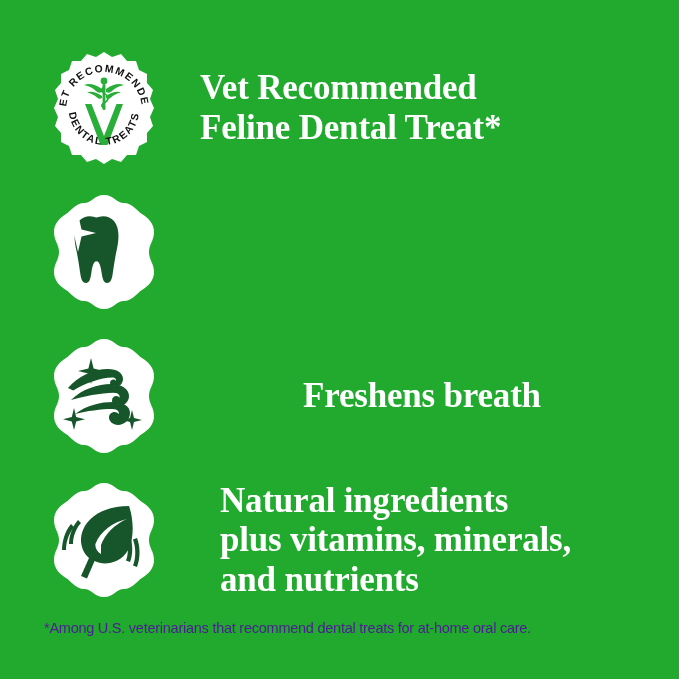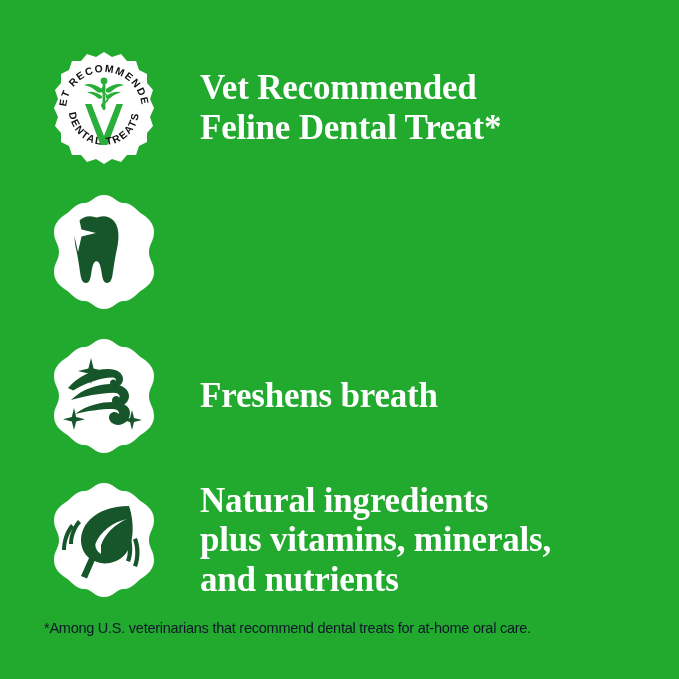--- a/index.html
+++ b/index.html
@@ -30,22 +30,22 @@
   }
   .feature-row {
     position: absolute;
     left: 44px;
     width: 600px;
     display: flex;
     align-items: center;
   }
   .row-0 { top: 48px;  height: 120px; }
   .row-1 { top: 192px; height: 120px; }
-  .row-2 { top: 336px; height: 120px; }
-  .row-3 { top: 480px; height: 120px; }
+  .row-2 { top: 336px; height: 120px; text-align: center; }
+  .row-3 { top: 480px; height: 120px; gap: 20px; }
 
   .icon-badge {
     flex: 0 0 auto;
     width: 120px;
     height: 120px;
     position: relative;
   }
   .icon-badge svg {
     display: block;
     width: 120px;
@@ -62,21 +62,21 @@
     letter-spacing: -0.2px;
     white-space: pre-line;
   }
   .feature-text.size-lg { font-size: 35px; }
 
   .footnote {
     position: absolute;
     left: 44px;
     top: 620px;
     width: 600px;
-    color: #0f172a;
+    color: #4c1d95;
     font-family: "Liberation Sans", sans-serif;
     font-weight: normal;
     font-size: 14.5px;
     letter-spacing: -0.25px;
     line-height: 1.2;
   }
 </style>
 </head>
 <body>
 

